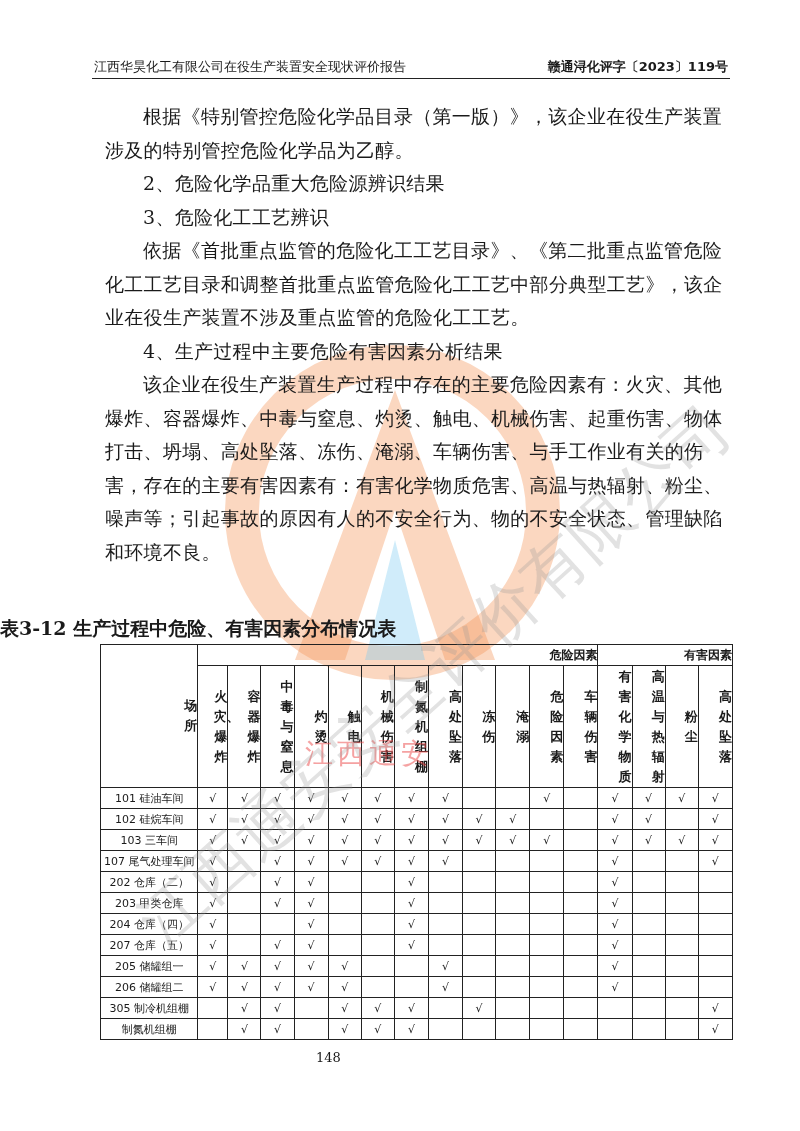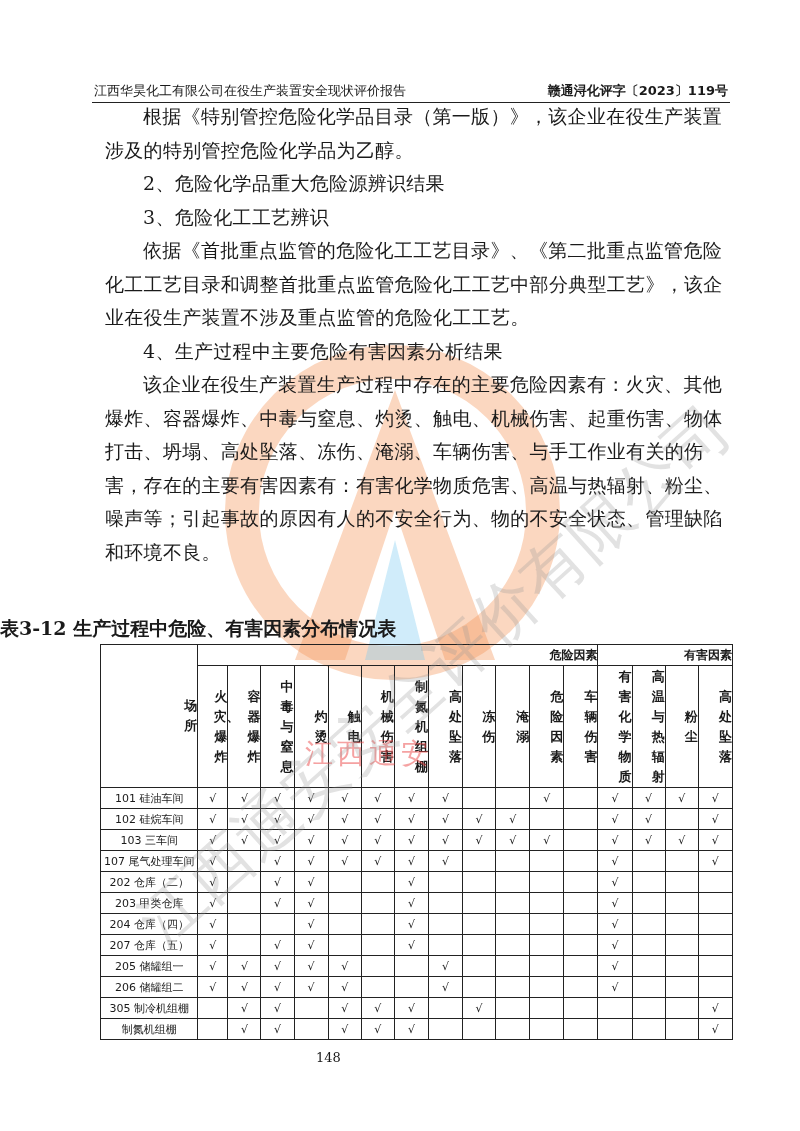--- a/index.html
+++ b/index.html
@@ -1,21 +1,21 @@
 <!DOCTYPE html>
 <html><head>
 <meta charset="utf-8">
 <style>
   html, body { margin:0; padding:0; }
   body {
     width:800px; height:1131px; background:#ffffff; position:relative; overflow:hidden;
     font-family: "DejaVu Serif", "Liberation Serif", serif; color:#1a1a1a;
   }
   .header {
-    position:absolute; left:92px; top:80px; width:638px; height:22px;
+    position:absolute; left:92px; top:56px; width:638px; height:22px;
     border-bottom:1.5px solid #222;
     font-family: "DejaVu Sans", "Liberation Sans", sans-serif; font-size:13px;
   }
   .header .left { position:absolute; left:2px; top:2px; }
   .header .right { position:absolute; right:2px; top:2px; font-weight:bold; }
   .body-text {
     position:absolute; left:105px; top:100px; width:625px;
     font-size:19px; line-height:33.5px; letter-spacing:0.3px;
   }
   .body-text p { margin:0; }

